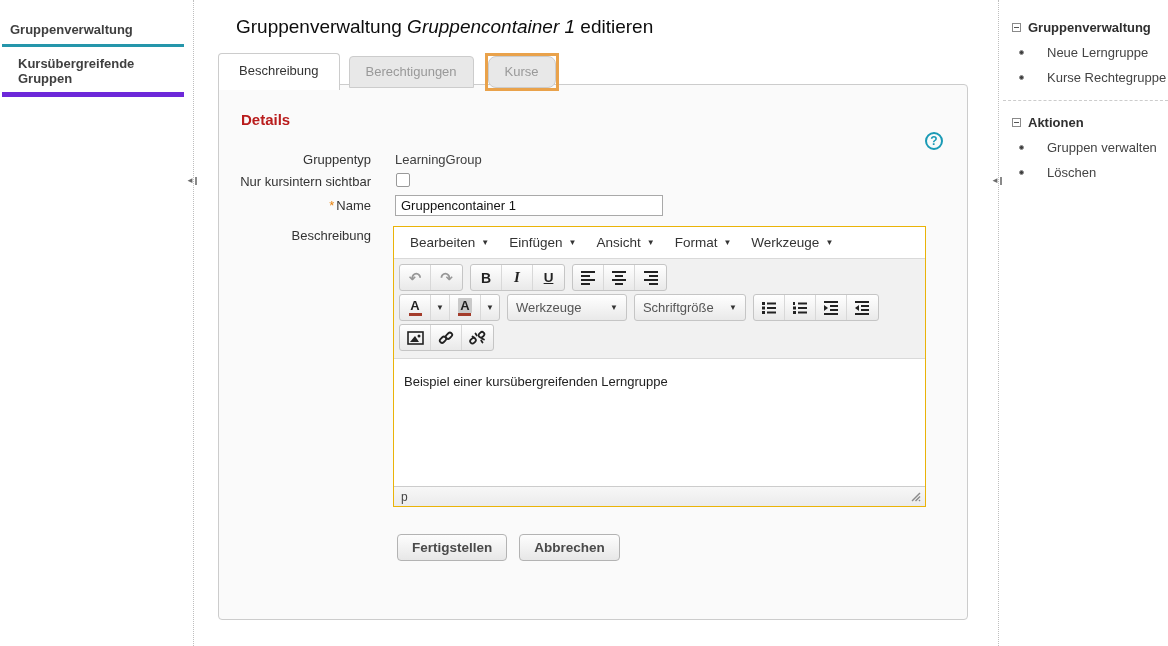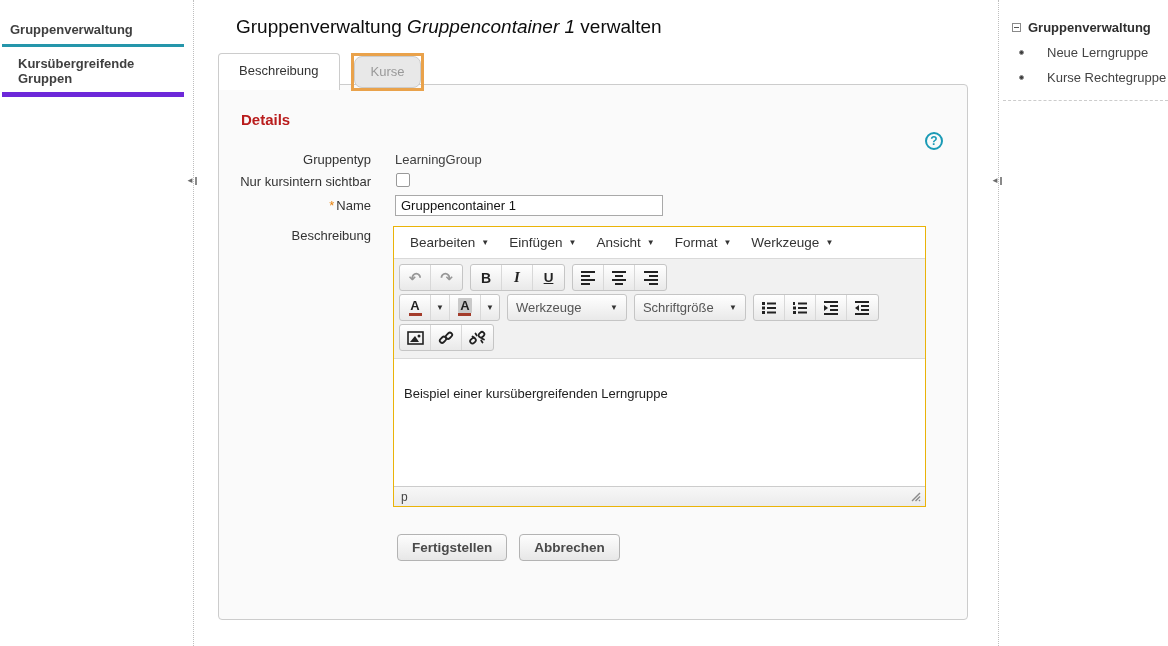--- a/index.html
+++ b/index.html
@@ -68,21 +68,21 @@
   .glyph-i { font-style:italic; font-family:"Liberation Serif","DejaVu Serif",serif; font-size:15px; font-weight:bold; }
   .glyph-u { text-decoration:underline; font-size:13.5px; font-weight:bold; }
   .glyph-undo { font-size:15px; color:#979797; font-weight:bold; }
   .colA { position:relative; font-weight:bold; font-size:13px; line-height:12px; text-align:center; }
   .colA .bar { display:block; width:13px; height:3px; margin-top:1px; background:#a33b2a; }
   .colA.bg span.a { background:#c9c9c9; padding:0 2px; border-radius:1px; }
   .lbx { display:flex; align-items:center; justify-content:space-between; height:27px;
          border:1px solid #c5c5c5; border-radius:3px; background:linear-gradient(#ffffff,#e9e9e9);
          padding:0 8px; font-size:13px; color:#555; cursor:pointer; }
   .lbx-font { width:120px; } .lbx-size { width:112px; }
-  .mce-content { flex:1 1 auto; padding:27px 10px; font-size:13px; color:#222; background:#fff; overflow:hidden; }
+  .mce-content { flex:1 1 auto; padding:15px 10px; font-size:13px; color:#222; background:#fff; overflow:hidden; }
   .mce-status { flex:0 0 auto; height:20px; border-top:1px solid #ccc; background:linear-gradient(#f7f7f7,#ebebeb);
                 display:flex; align-items:center; justify-content:space-between; padding:0 4px 0 7px;
                 font-size:12px; color:#444; }
   .grip { cursor:nwse-resize; }
 
   
   .btnrow { position:absolute; left:178px; top:449px; display:flex; gap:12px; }
   .btn { font-family:inherit; font-size:13.5px; font-weight:bold; color:#4a4a4a; padding:5px 14px;
          background:linear-gradient(#fdfdfd,#e7e7e7); border:1px solid #b3b3b3; border-radius:4px; cursor:pointer; }
 
@@ -108,25 +108,28 @@
     </div>
     <div class="lnav-item lnav-sub">
       <span>Kursübergreifende Gruppen</span>
     </div>
   </div>
 
   <div class="vdiv vdiv-left">
     <span class="handle">◄<span class="bar"></span></span>
   </div>
 
-  <h1 class="title"><span>Gruppenverwaltung</span> <i>Gruppencontainer 1</i> <span>verwalten</span></h1>
+  <h1 class="title"><span>Gruppenverwaltung</span> <i>Gruppencontainer 1</i> <span>editieren</span></h1>
 
   <div class="tabs">
     <div class="tab tab-active">
       <span>Beschreibung</span>
+    </div>
+    <div class="tab tab-idle">
+      <span>Berechtigungen</span>
     </div>
     <div class="tab-hl">
       <div class="tab tab-idle">
         <span>Kurse</span>
       </div>
     </div>
   </div>
 
   <div class="panel">
     <div class="panel-title">Details</div>
@@ -360,15 +363,29 @@
         <span>Neue Lerngruppe</span>
       </div>
       <div class="ritem">
         <span class="blt"></span>
         <span>Kurse Rechtegruppe</span>
       </div>
     </div>
 
     <div class="hdash"></div>
 
+    <div class="rsec">
+      <div class="rsec-head">
+        <span class="sq"></span>
+        <span>Aktionen</span>
+      </div>
+      <div class="ritem">
+        <span class="blt"></span>
+        <span>Gruppen verwalten</span>
+      </div>
+      <div class="ritem">
+        <span class="blt"></span>
+        <span>Löschen</span>
+      </div>
+    </div>
   </div>
 
 </div>
 
 </body></html>

